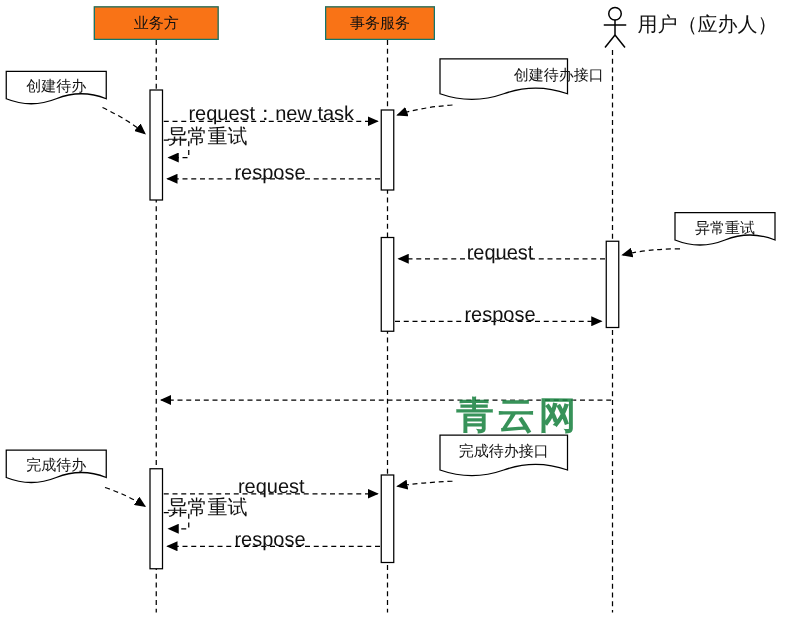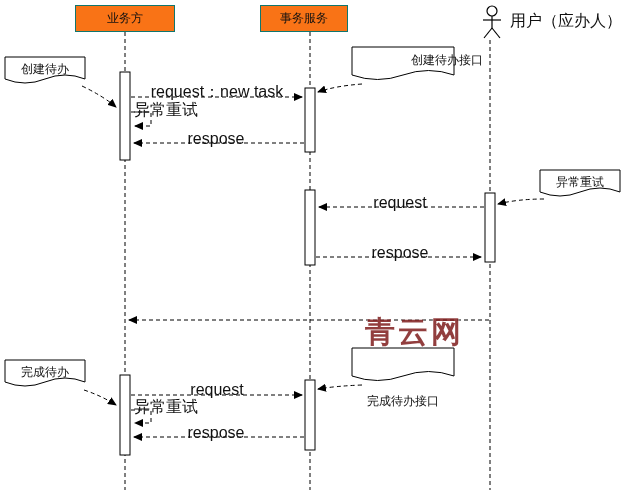--- a/index.html
+++ b/index.html
@@ -15,21 +15,21 @@
     font-size:12px;
   }
   .lbl{position:absolute;font-size:16px;white-space:nowrap;line-height:1;}
   .lbl.center{transform:translateX(-50%);text-align:right;}
   .note-text{
     position:absolute;font-size:12px;white-space:nowrap;line-height:1;
     transform:translate(-50%,-50%);
   }
   .watermark{
     position:absolute;font-size:30px;font-weight:bold;letter-spacing:3px;
-    color:#7f1d1d;opacity:.85;text-shadow:0 0 2px #fff;
+    color:#15803d;opacity:.85;text-shadow:0 0 2px #fff;
   }
 </style>
 </head>
 <body>
 
 <div class="canvas">
 
   <svg class="layer" width="630" height="500" viewBox="0 0 630 500">
     <defs>
       <marker id="arr" markerWidth="10" markerHeight="8" refX="8" refY="4" orient="auto">
@@ -94,21 +94,21 @@
   </div>
   <div class="pbox" style="left:260px;top:5px;width:88px;justify-content:center;">
     <span>事务服务</span>
   </div>
   <span class="lbl" style="left:510px;top:13px;">用户（应办人）</span>
 
   <span class="note-text" style="left:45px;top:69px;">创建待办</span>
   <span class="note-text" style="left:403px;top:60px;margin-left:44px;">创建待办接口</span>
   <span class="note-text" style="left:580px;top:182px;">异常重试</span>
   <span class="note-text" style="left:45px;top:372px;">完成待办</span>
-  <span class="note-text" style="left:403px;top:361px;margin-top:40px;">完成待办接口</span>
+  <span class="note-text" style="left:403px;top:361px;">完成待办接口</span>
 
   <span class="lbl center" style="left:217px;top:84px;">request：new task</span>
   <span class="lbl" style="left:134px;top:102px;">异常重试</span>
   <span class="lbl center" style="left:216px;top:131px;">respose</span>
   <span class="lbl center" style="left:400px;top:195px;">request</span>
   <span class="lbl center" style="left:400px;top:245px;">respose</span>
   <span class="lbl center" style="left:217px;top:382px;">request</span>
   <span class="lbl" style="left:134px;top:399px;">异常重试</span>
   <span class="lbl center" style="left:216px;top:425px;">respose</span>
 

